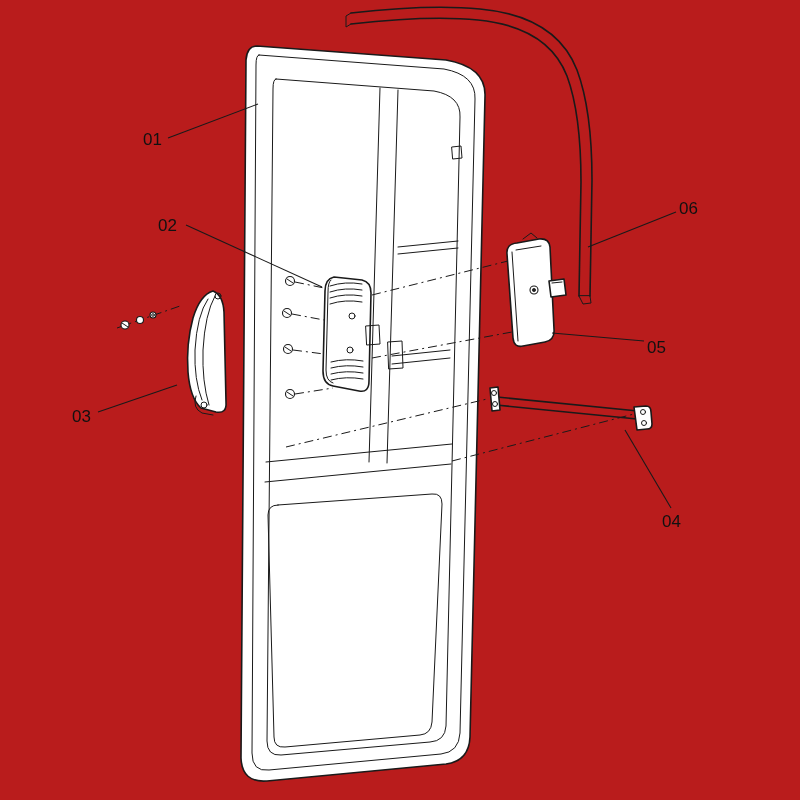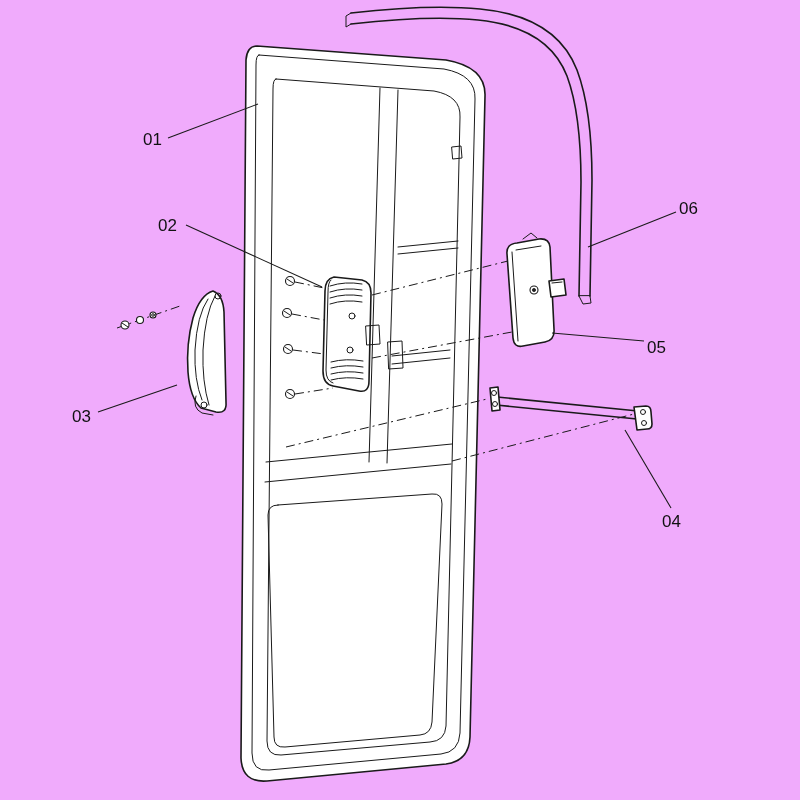--- a/index.html
+++ b/index.html
@@ -1,16 +1,16 @@
 <!DOCTYPE html>
 <html><head>
 <meta charset="utf-8">
 <style>
   html,body{margin:0;padding:0;background:#ffffff;}
-  .page{position:relative;width:800px;height:800px;background:#f0abfc;overflow:hidden;}
+  .page{position:relative;width:800px;height:800px;background:#b91c1c;overflow:hidden;}
   svg{display:block;}
   .ol{fill:none;stroke:#1a1a1a;stroke-width:1.6;stroke-linejoin:round;stroke-linecap:round;}
   .olf{fill:#ffffff;stroke:#1a1a1a;stroke-width:1.6;stroke-linejoin:round;stroke-linecap:round;}
   .thin{fill:none;stroke:#1a1a1a;stroke-width:1;stroke-linejoin:round;stroke-linecap:round;}
   .dash{fill:none;stroke:#1a1a1a;stroke-width:1;stroke-dasharray:9 4 2 4;}
   .leader{fill:none;stroke:#1a1a1a;stroke-width:1.1;}
   .callout-text{font-family:"Liberation Sans",sans-serif;font-size:17px;fill:#111;}
   .screw{fill:#ffffff;stroke:#1a1a1a;stroke-width:1.1;}
   .darkdot{fill:#222;stroke:#1a1a1a;stroke-width:0.8;}
 </style>

